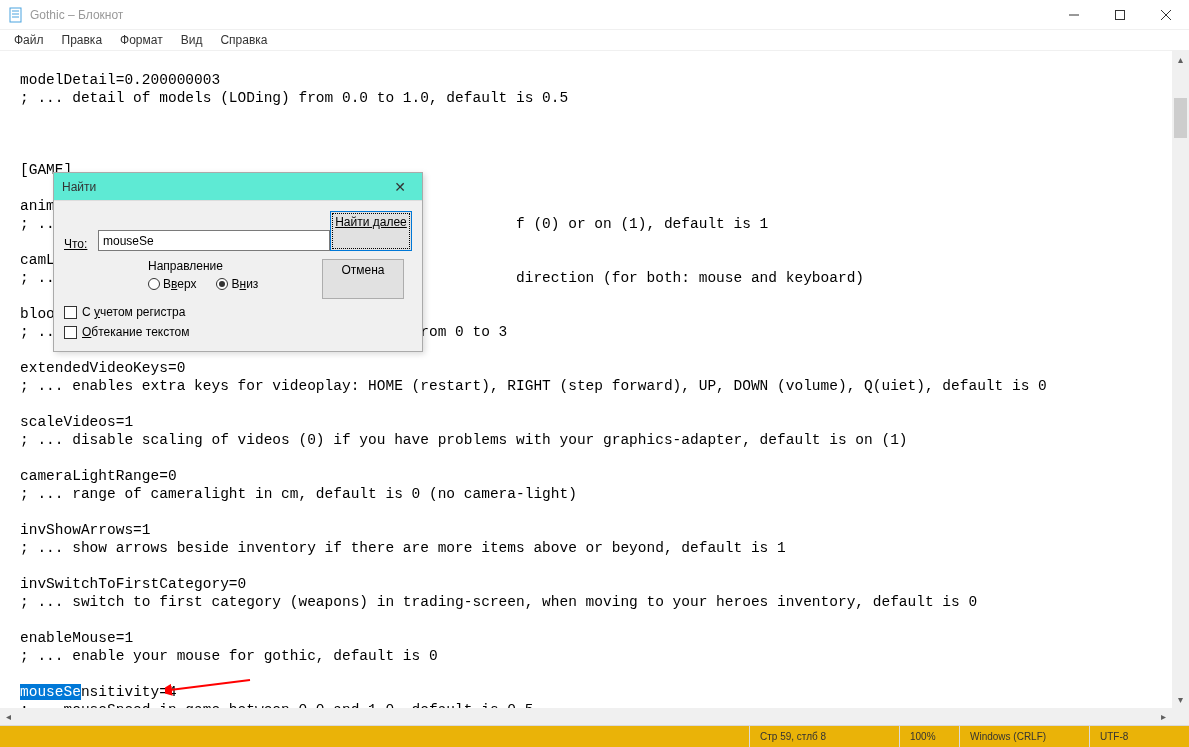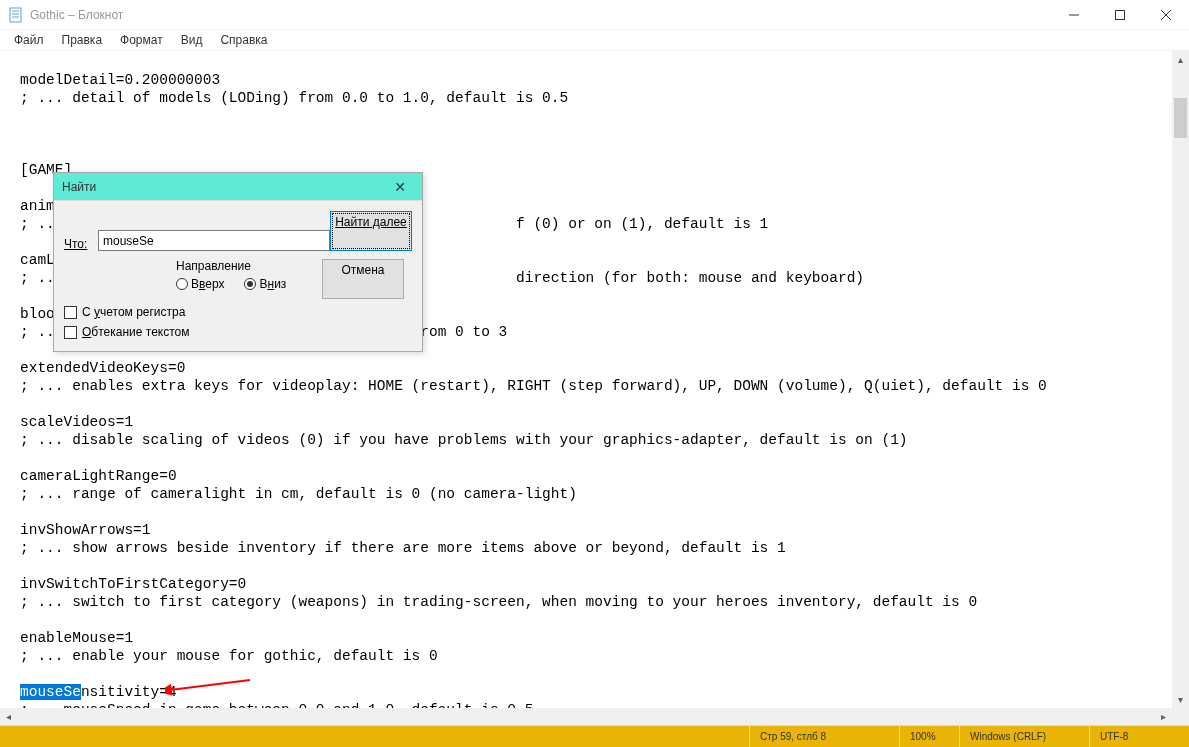--- a/index.html
+++ b/index.html
@@ -28,21 +28,21 @@
 .dialog { position: absolute; left: 53px; top: 172px; width: 370px; background: #f0f0f0; border: 1px solid #aaa; box-shadow: 2px 2px 6px rgba(0,0,0,.15); }
 .dialog .dlg-title { height: 28px; display: flex; align-items: center; padding: 0 8px; background: #5eead4; border-bottom: 1px solid #ddd; font-size: 12px; color: #333; }
 .dialog .dlg-close { margin-left: auto; width: 28px; text-align: center; font-size: 14px; color: #333; }
 .dialog .dlg-body { padding: 10px 10px 12px 10px; position: relative; font-size: 12px; }
 .dlg-row { display: flex; align-items: flex-end; margin-bottom: 6px; }
 .dlg-label { width: 34px; }
 .dlg-input { flex: 1; height: 21px; border: 1px solid #7a7a7a; padding: 0 4px; font-size: 12px; background: #fff; }
 .dlg-btn { width: 82px; height: 40px; margin-left: 0; border: 1px solid #0078d7; background: #e1e1e1; font-size: 12px; text-align: center; line-height: 20px; }
 .dlg-btn.default { border: 1px solid #0078d7; outline: 1px dotted #000; outline-offset: -3px; }
 .dlg-btn.plain { border: 1px solid #adadad; }
-.dlg-group { margin-left: 112px; margin-top: 2px; margin-bottom: 6px; }
+.dlg-group { margin-left: 84px; margin-top: 2px; margin-bottom: 6px; }
 .dlg-group .grp-label { margin-bottom: 4px; }
 .dlg-radios { display: flex; gap: 20px; }
 .dlg-radio { display: flex; align-items: center; gap: 3px; }
 .radio-circle { width: 12px; height: 12px; border: 1px solid #333; border-radius: 50%; display: inline-flex; align-items: center; justify-content: center; background: #fff; }
 .radio-dot { width: 6px; height: 6px; background: #333; border-radius: 50%; }
 .dlg-check { display: flex; align-items: center; gap: 5px; margin-top: 6px; }
 .checkbox { width: 13px; height: 13px; border: 1px solid #333; background: #fff; }
 .u { text-decoration: underline; }
 .arrow-annot { position: absolute; left: 165px; top: 676px; pointer-events: none; }
 </style>

